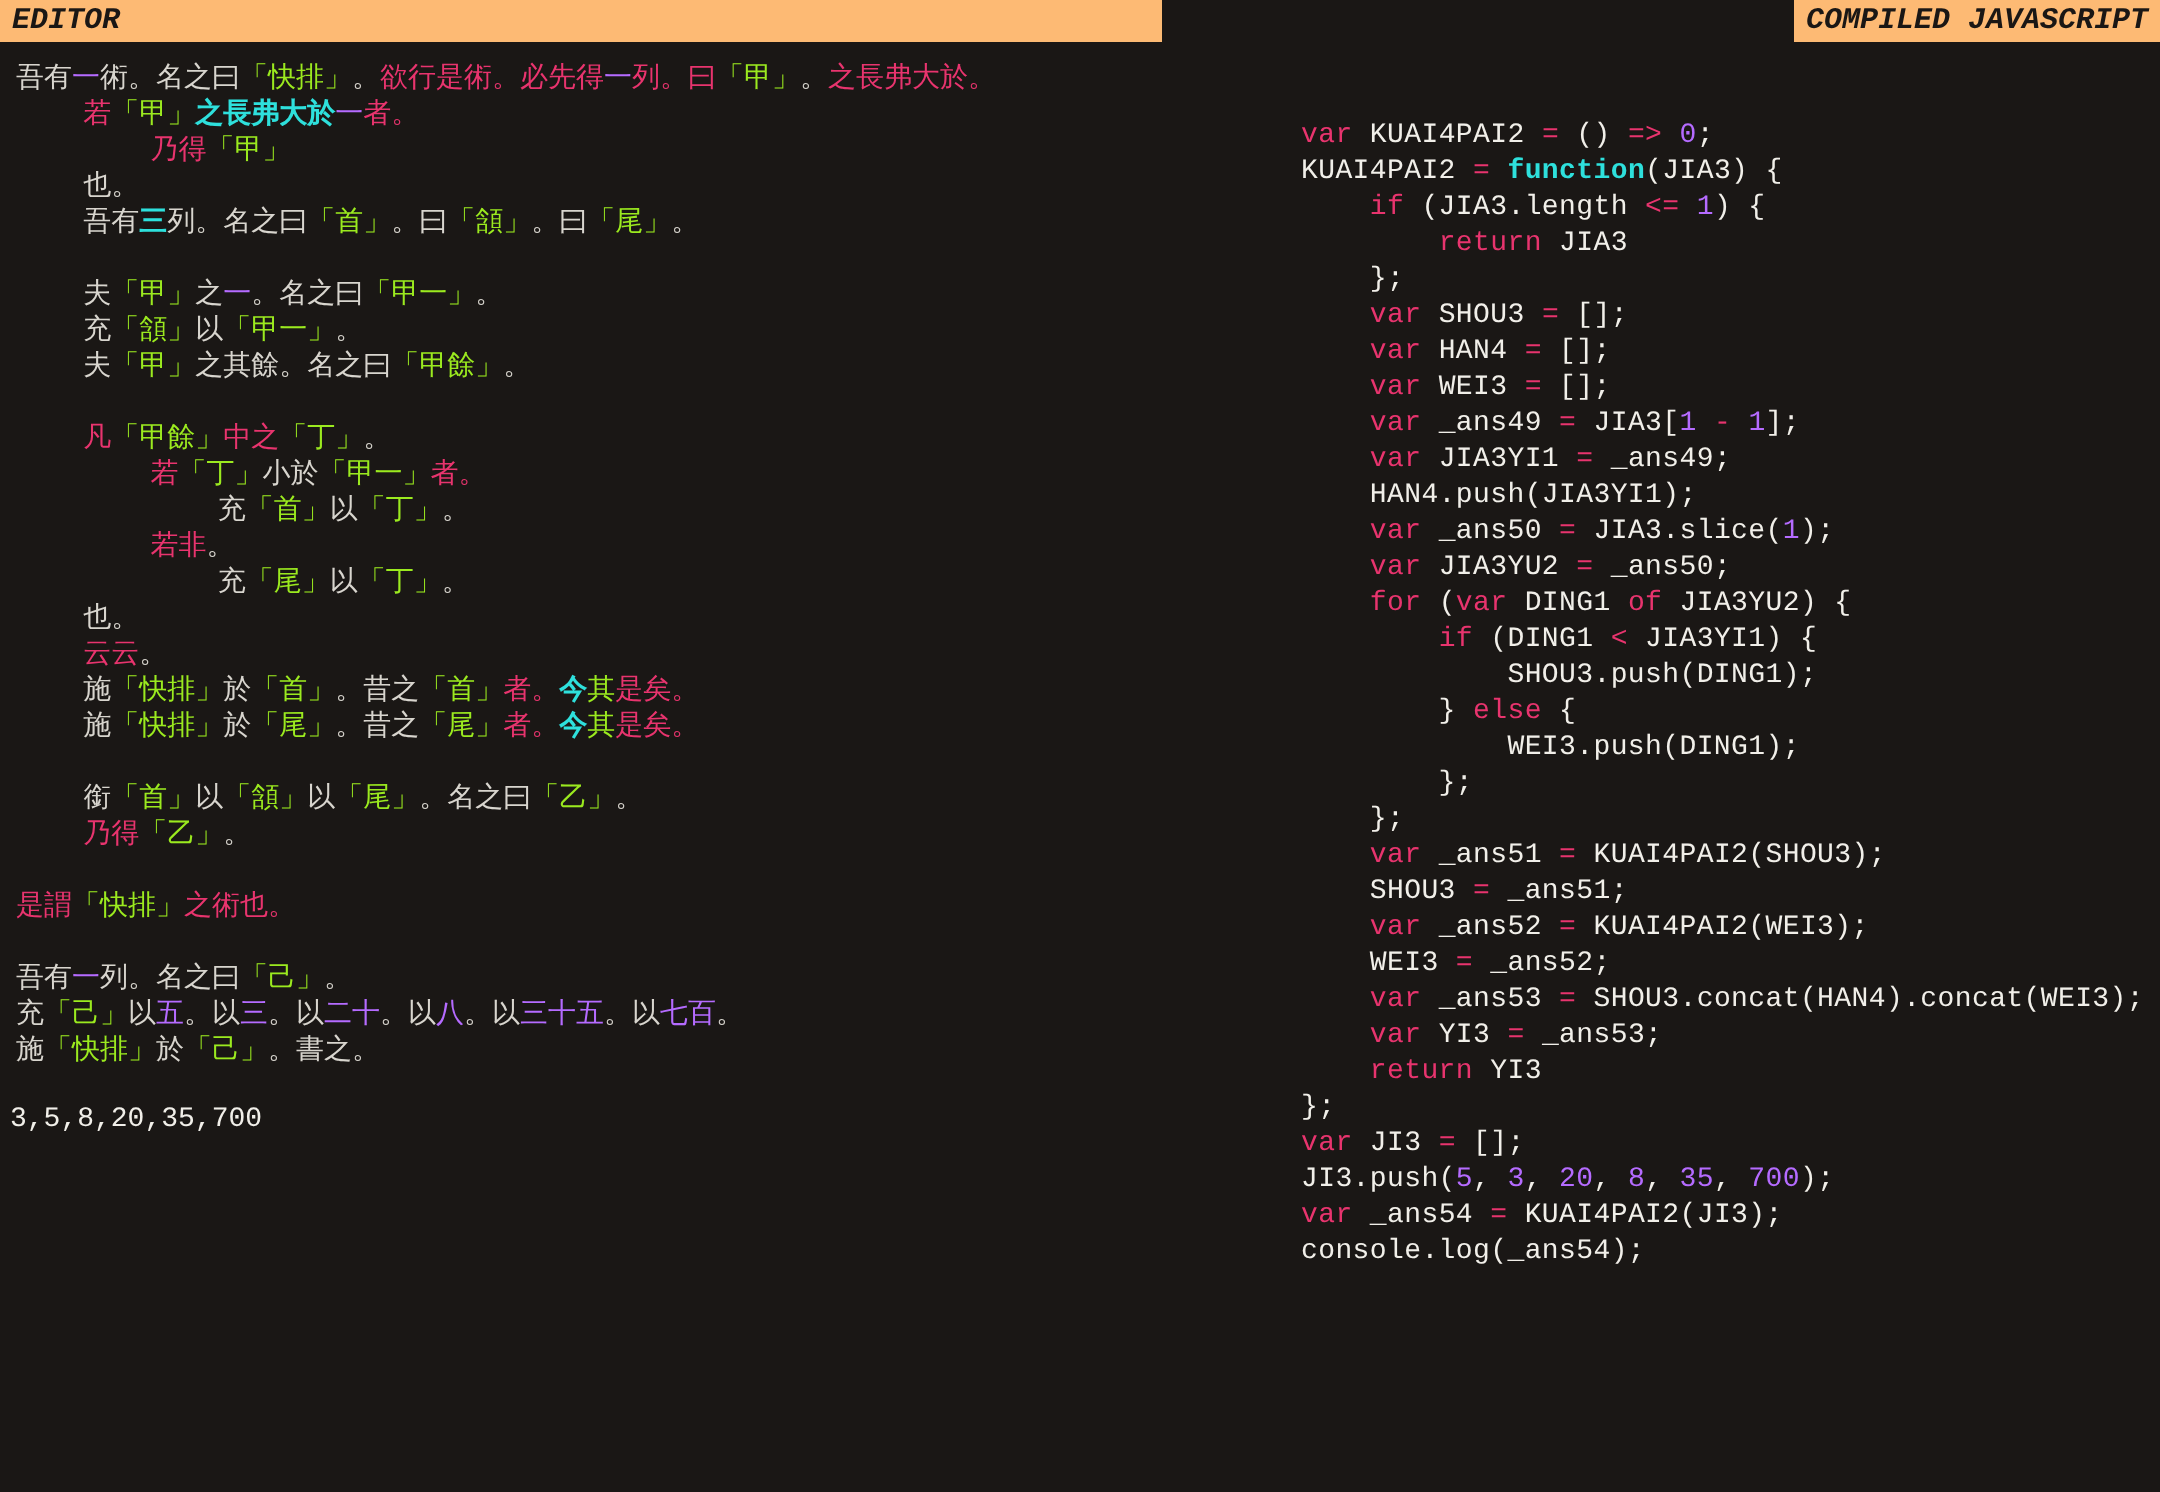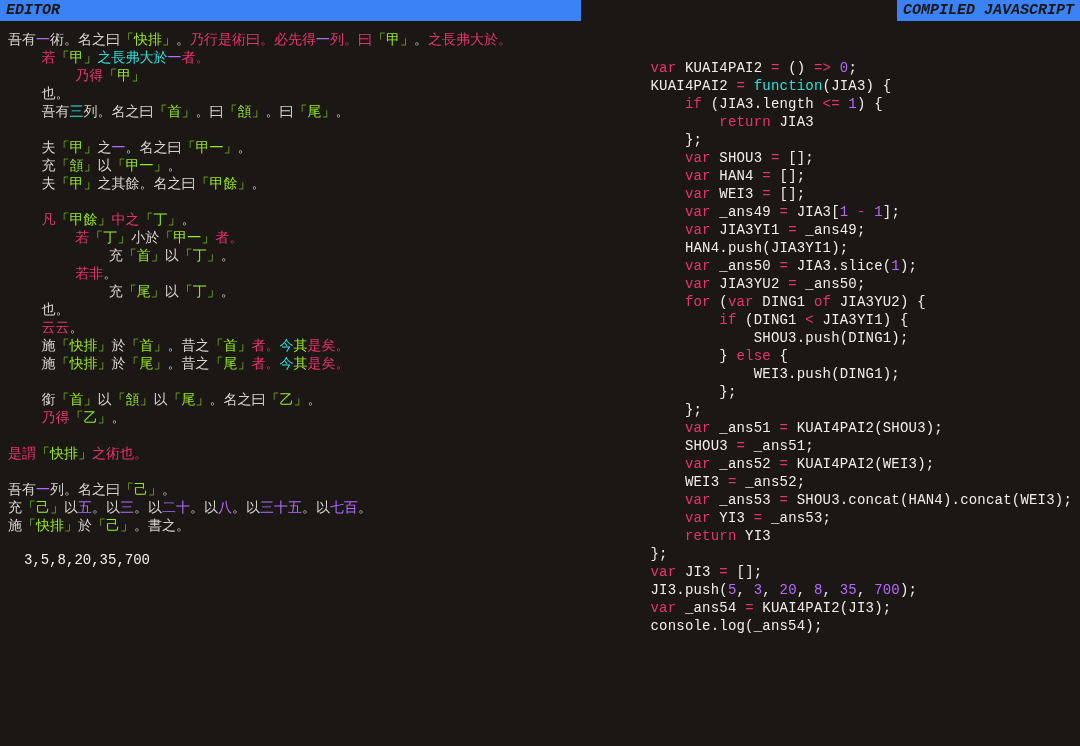--- a/index.html
+++ b/index.html
@@ -23,56 +23,56 @@
     flex-direction: column;
     border-right: 2px solid #1a1715;
   }
   .right-col {
     flex: 1;
     display: flex;
     flex-direction: column;
     align-items: flex-end;
   }
   .pane-title {
-    background: #3b82f6;
+    background: #fdba74;
     color: #1a1715;
     font-style: italic;
     font-weight: bold;
     padding: 2px 6px;
     font-size: 15px;
   }
   .pane-body {
     padding: 10px 8px;
     line-height: 18px;
     flex: 1;
     white-space: pre;
     overflow: hidden;
   }
   .editor-body { font-size: 14px; }
   .js-body { font-size: 14px; letter-spacing: 0.2px; margin-top: 28px; }
-  .output-pane .pane-body { padding: 6px 24px 12px; }
+  .output-pane .pane-body { padding: 6px 5px 12px; }
 
   
   .tk-default { color: #d8d5ce; }
   .tk-key { color: #e8346e; }      
   .tk-str { color: #9bea1f; }      
-  .tk-cyan { color: #2ee0dc; }
+  .tk-cyan { color: #2ee0dc; font-weight: bold; }
   .tk-num { color: #b56bff; }
   .tk-white { color: #f1efe9; }
 </style>
 </head>
 <body>
 
 <div class="main">
 
   <div class="left-col">
 
     <div>
       <div class="pane-title">EDITOR</div>
-      <div class="pane-body editor-body"><span class="tk-default">吾有</span><span class="tk-num">一</span><span class="tk-default">術。名之曰</span><span class="tk-str">「快排」</span><span class="tk-default">。</span><span class="tk-key">乃行是術曰。必先得</span><span class="tk-num">一</span><span class="tk-key">列。曰</span><span class="tk-str">「甲」</span><span class="tk-default">。</span><span class="tk-key">之長弗大於。</span>
+      <div class="pane-body editor-body"><span class="tk-default">吾有</span><span class="tk-num">一</span><span class="tk-default">術。名之曰</span><span class="tk-str">「快排」</span><span class="tk-default">。</span><span class="tk-key">欲行是術。必先得</span><span class="tk-num">一</span><span class="tk-key">列。曰</span><span class="tk-str">「甲」</span><span class="tk-default">。</span><span class="tk-key">之長弗大於。</span>
 <span class="tk-default">    </span><span class="tk-key">若</span><span class="tk-str">「甲」</span><span class="tk-cyan">之長弗大於</span><span class="tk-num">一</span><span class="tk-key">者。</span>
 <span class="tk-default">        </span><span class="tk-key">乃得</span><span class="tk-str">「甲」</span>
 <span class="tk-default">    也。</span>
 <span class="tk-default">    吾有</span><span class="tk-cyan">三</span><span class="tk-default">列。名之曰</span><span class="tk-str">「首」</span><span class="tk-default">。曰</span><span class="tk-str">「頷」</span><span class="tk-default">。曰</span><span class="tk-str">「尾」</span><span class="tk-default">。</span>
 <span></span>
 <span class="tk-default">    夫</span><span class="tk-str">「甲」</span><span class="tk-default">之</span><span class="tk-num">一</span><span class="tk-default">。名之曰</span><span class="tk-str">「甲一」</span><span class="tk-default">。</span>
 <span class="tk-default">    充</span><span class="tk-str">「頷」</span><span class="tk-default">以</span><span class="tk-str">「甲一」</span><span class="tk-default">。</span>
 <span class="tk-default">    夫</span><span class="tk-str">「甲」</span><span class="tk-default">之其餘。名之曰</span><span class="tk-str">「甲餘」</span><span class="tk-default">。</span>
 <span></span>
 <span class="tk-default">    </span><span class="tk-key">凡</span><span class="tk-str">「甲餘」</span><span class="tk-key">中之</span><span class="tk-str">「丁」</span><span class="tk-default">。</span>

